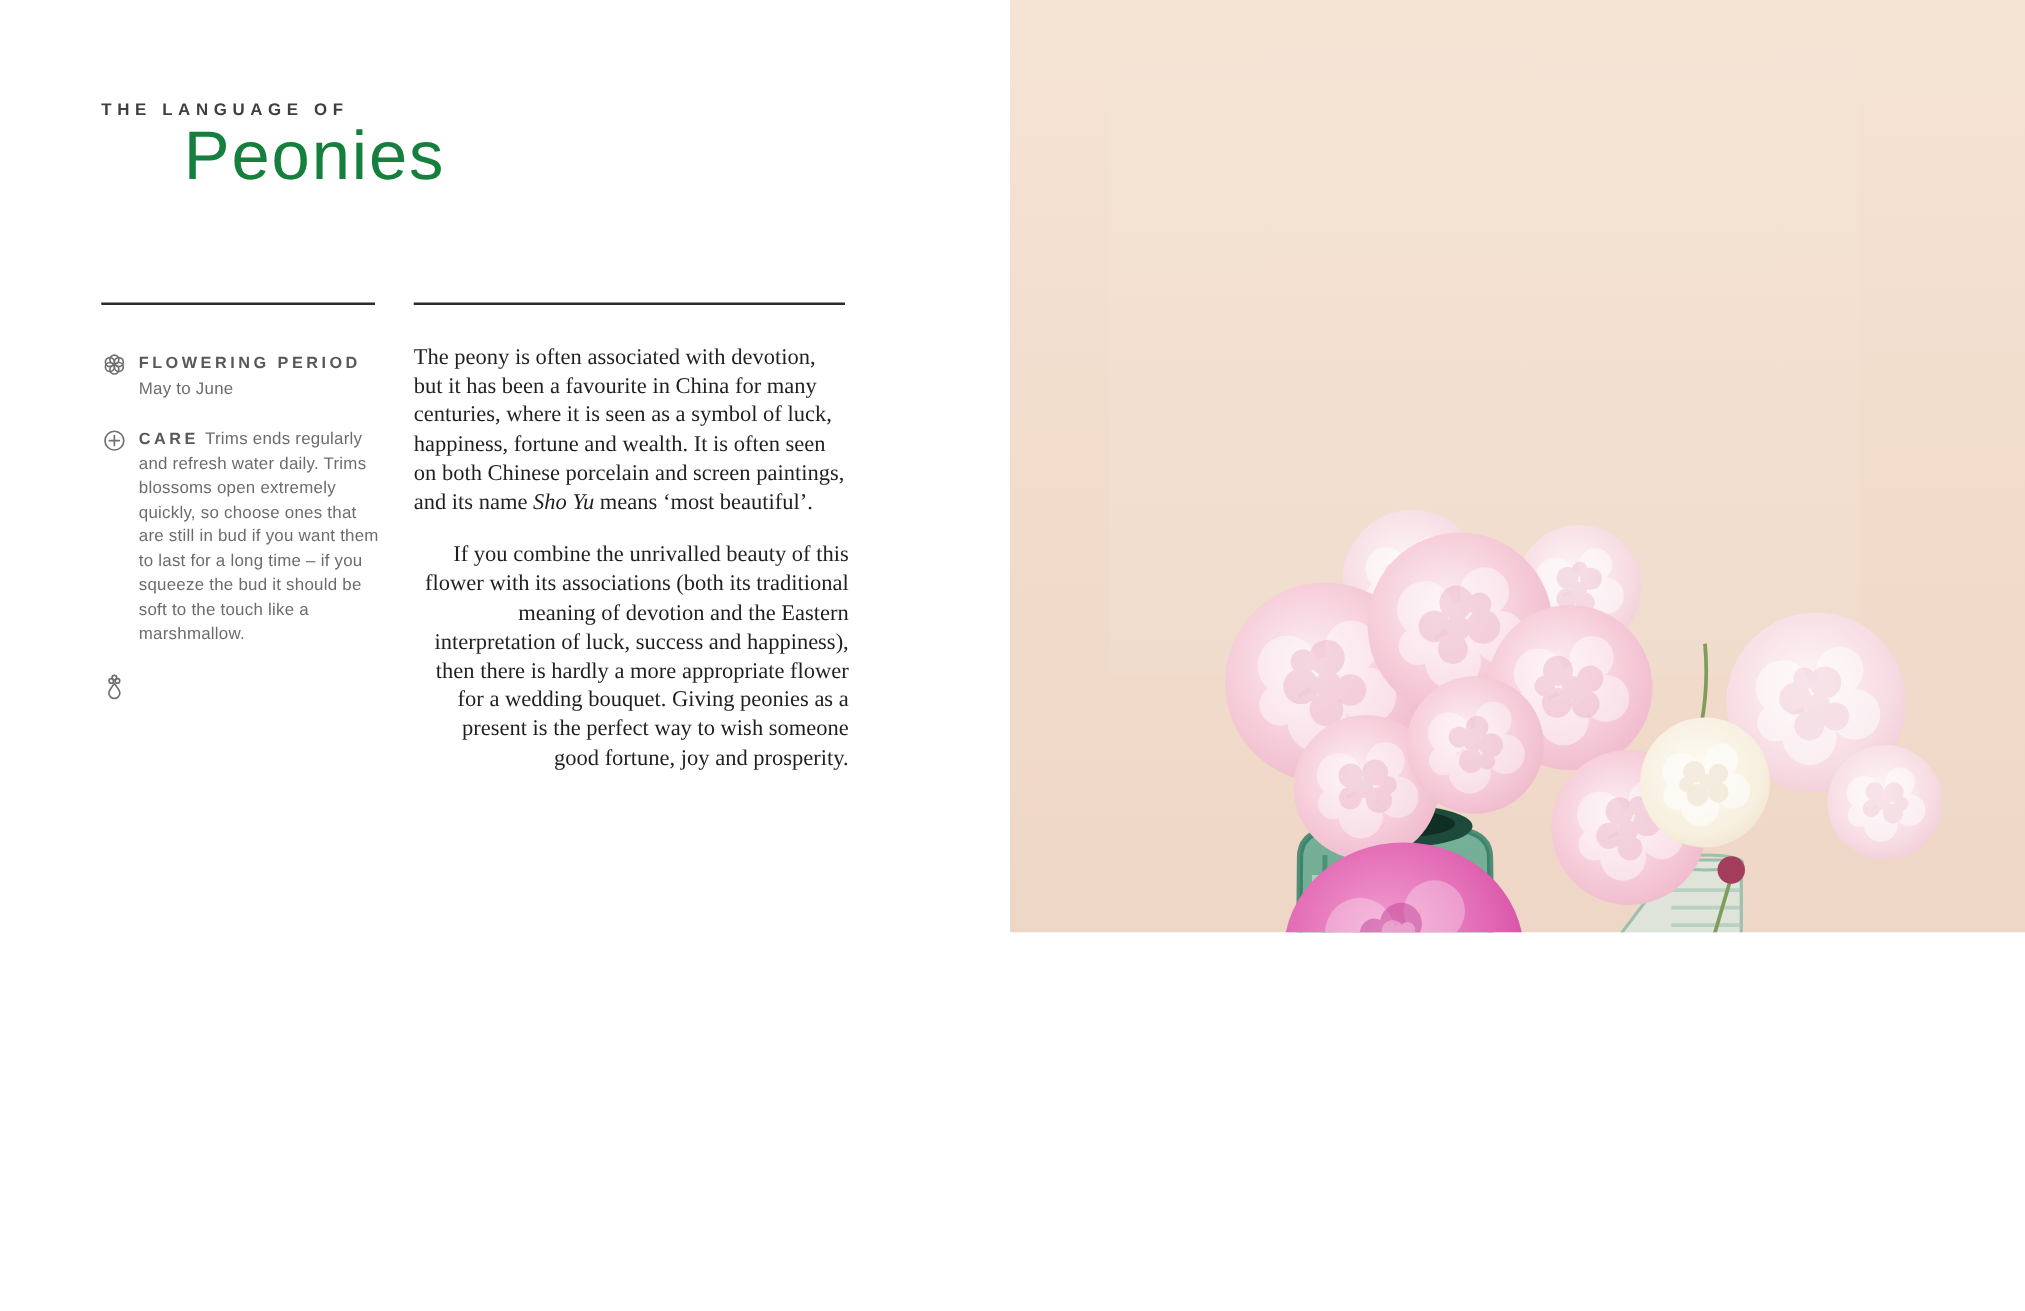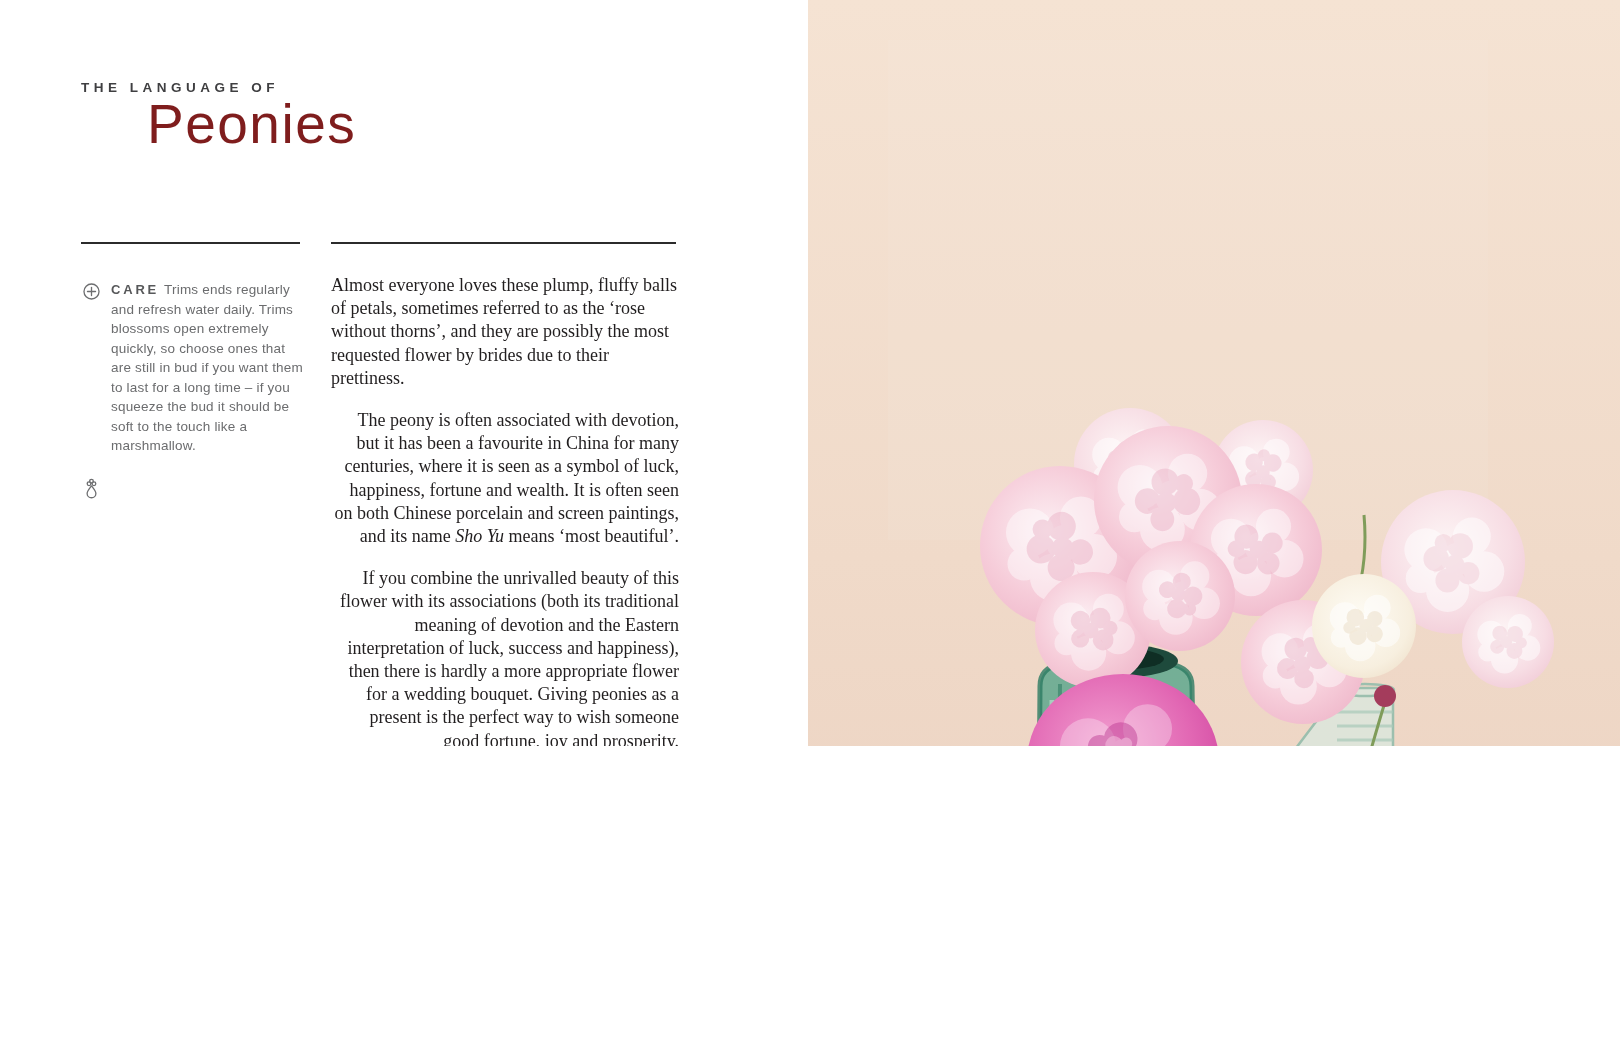--- a/index.html
+++ b/index.html
@@ -3,21 +3,21 @@
 <meta charset="utf-8">
 <style>
   html,body{margin:0;padding:0;background:#ffffff;}
   #page{position:relative;width:1620px;height:746px;background:#ffffff;overflow:hidden;
         font-family:"Liberation Sans",sans-serif;}
 
   
   .kicker{position:absolute;left:81px;top:80px;font-size:13.5px;font-weight:700;
           letter-spacing:4.5px;color:#3f3f41;}
   .title{position:absolute;left:147px;top:97px;font-size:55px;font-weight:300;
-         letter-spacing:1.5px;color:#7f1d1d;line-height:1;}
+         letter-spacing:1.5px;color:#15803d;line-height:1;}
 
   .rule{position:absolute;top:242px;height:2px;background:#2b2b2b;}
   .rule-left{left:81px;width:219px;}
   .rule-right{left:331px;width:345px;}
 
   .facts{position:absolute;left:81px;top:280px;width:226px;}
   .fact{display:flex;gap:8px;margin-bottom:21px;}
   .fact .icon{flex:0 0 22px;width:22px;height:22px;margin-top:1px;}
   .fact .icon svg{display:block;width:21px;height:21px;stroke:#6d6e70;fill:none;
                   stroke-width:1.5;stroke-linecap:round;stroke-linejoin:round;}
@@ -47,20 +47,35 @@
 <div id="page">
 
   <div class="kicker">THE LANGUAGE OF</div>
   <div class="title">Peonies</div>
 
   <div class="rule rule-left"></div>
   <div class="rule rule-right"></div>
 
   <div class="facts">
 
+    <div class="fact">
+      <span class="icon">
+        <svg viewBox="0 0 24 24">
+          <circle cx="12" cy="7.6" r="4.1"></circle>
+            <circle cx="16.1" cy="9.9" r="4.1"></circle>
+          <circle cx="16.1" cy="14.4" r="4.1"></circle>
+            <circle cx="12" cy="16.7" r="4.1"></circle>
+          <circle cx="7.9" cy="14.4" r="4.1"></circle>
+            <circle cx="7.9" cy="9.9" r="4.1"></circle>
+        </svg>
+      </span>
+      <span class="fact-body">
+        <span class="fact-label block">FLOWERING PERIOD</span><span>May to June</span>
+      </span>
+    </div>
 
     <div class="fact">
       <span class="icon">
         <svg viewBox="0 0 24 24">
           <circle cx="12" cy="12" r="8.6"></circle>
           <line x1="12" y1="7.4" x2="12" y2="16.6"></line>
             <line x1="7.4" y1="12" x2="16.6" y2="12"></line>
         </svg>
       </span>
       <span class="fact-body">
@@ -74,21 +89,20 @@
           <circle cx="12" cy="3.6" r="2.1"></circle>
             <circle cx="9.2" cy="6.6" r="2.1"></circle>
             <circle cx="14.8" cy="6.6" r="2.1"></circle>
           <path d="M12 9 C 9.4 12.4, 7 15, 7 17.6 A 5 5 0 0 0 17 17.6 C 17 15, 14.6 12.4, 12 9 Z"></path>
         </svg>
       </span>
     </div>
   </div>
 
   <div class="main-col">
-    <p>Almost everyone loves these plump, fluffy balls of petals, sometimes referred to as the ‘rose without thorns’, and they are possibly the most requested flower by brides due to their prettiness.</p>
     <p><span>The peony is often associated with devotion, but it has been a favourite in China for many centuries, where it is seen as a symbol of luck, happiness, fortune and wealth. It is often seen on both Chinese porcelain and screen paintings, and its name </span><i>Sho Yu</i><span> means ‘most beautiful’.</span></p>
     <p>If you combine the unrivalled beauty of this flower with its associations (both its traditional meaning of devotion and the Eastern interpretation of luck, success and happiness), then there is hardly a more appropriate flower for a wedding bouquet. Giving peonies as a present is the perfect way to wish someone good fortune, joy and prosperity.</p>
   </div>
 
   <div class="folio folio-num">122</div>
   <div class="folio folio-footer">FOR SUCCESS</div>
 
   <div class="photo" title="Pink, magenta and cream peonies arranged in green-tinted glass bottles and jars on a dark wooden table against a pale blush wall">
     <svg viewBox="0 0 812 1049" preserveAspectRatio="none" role="img">
       <defs>

